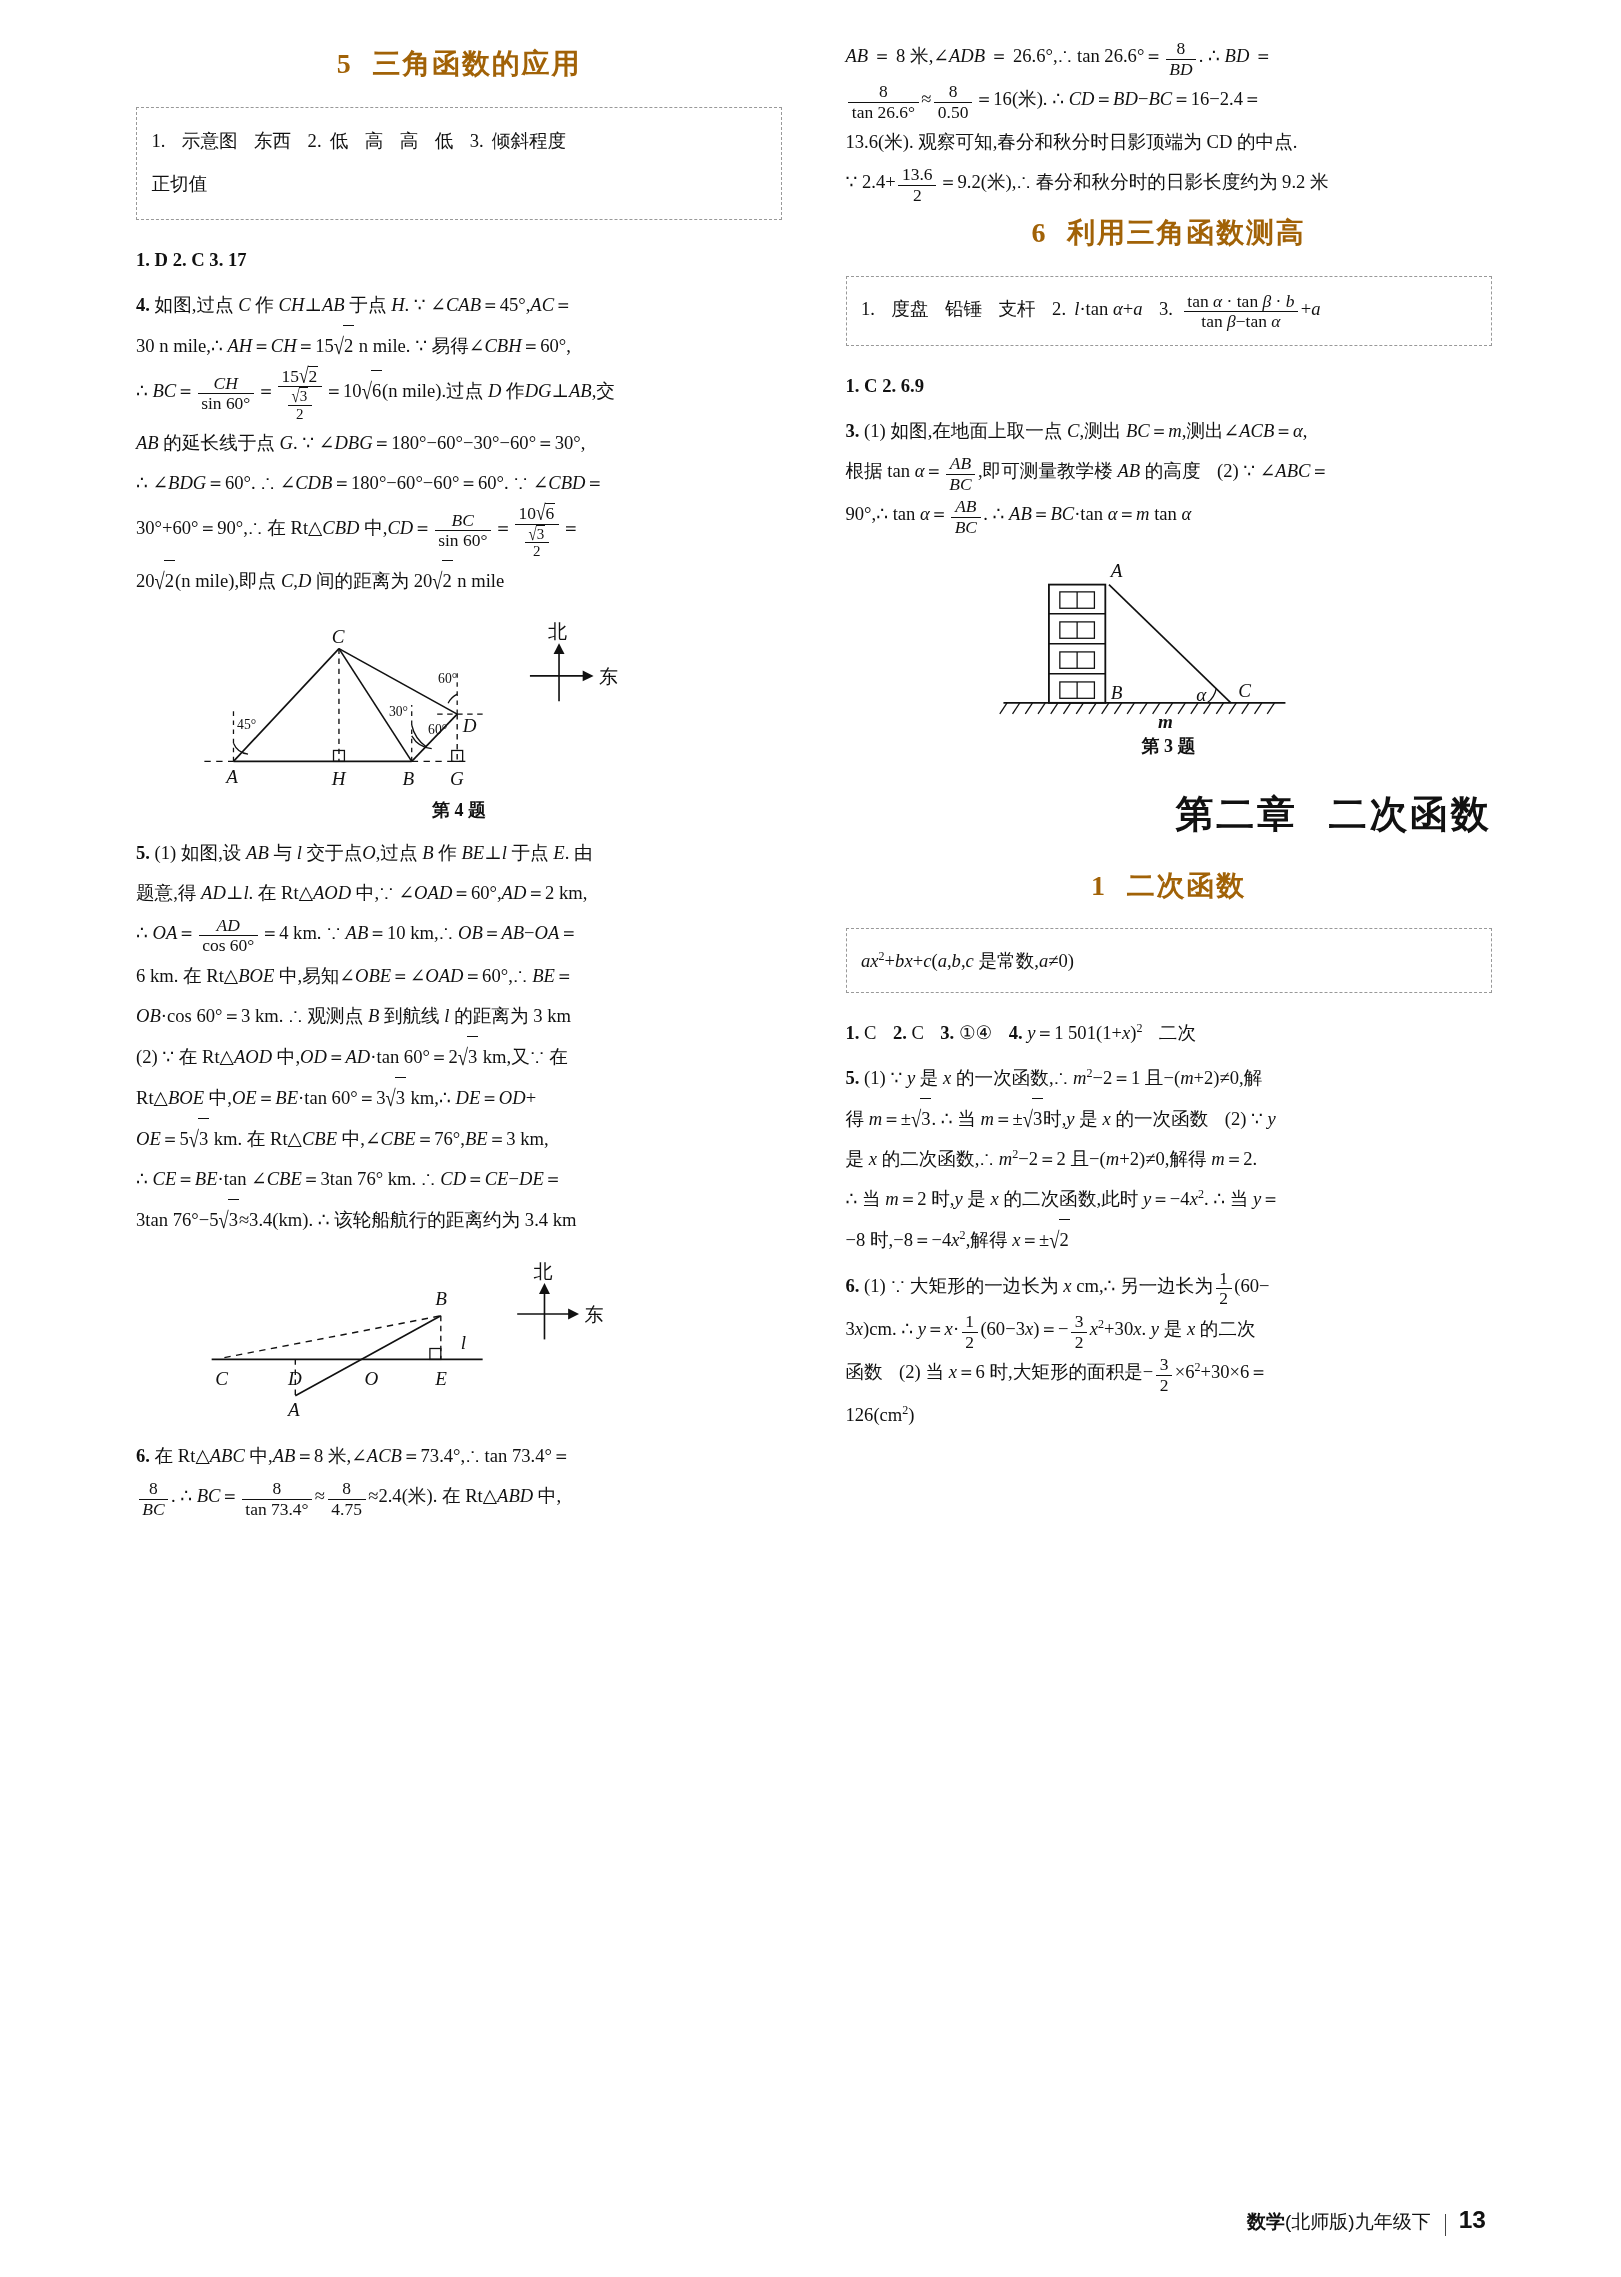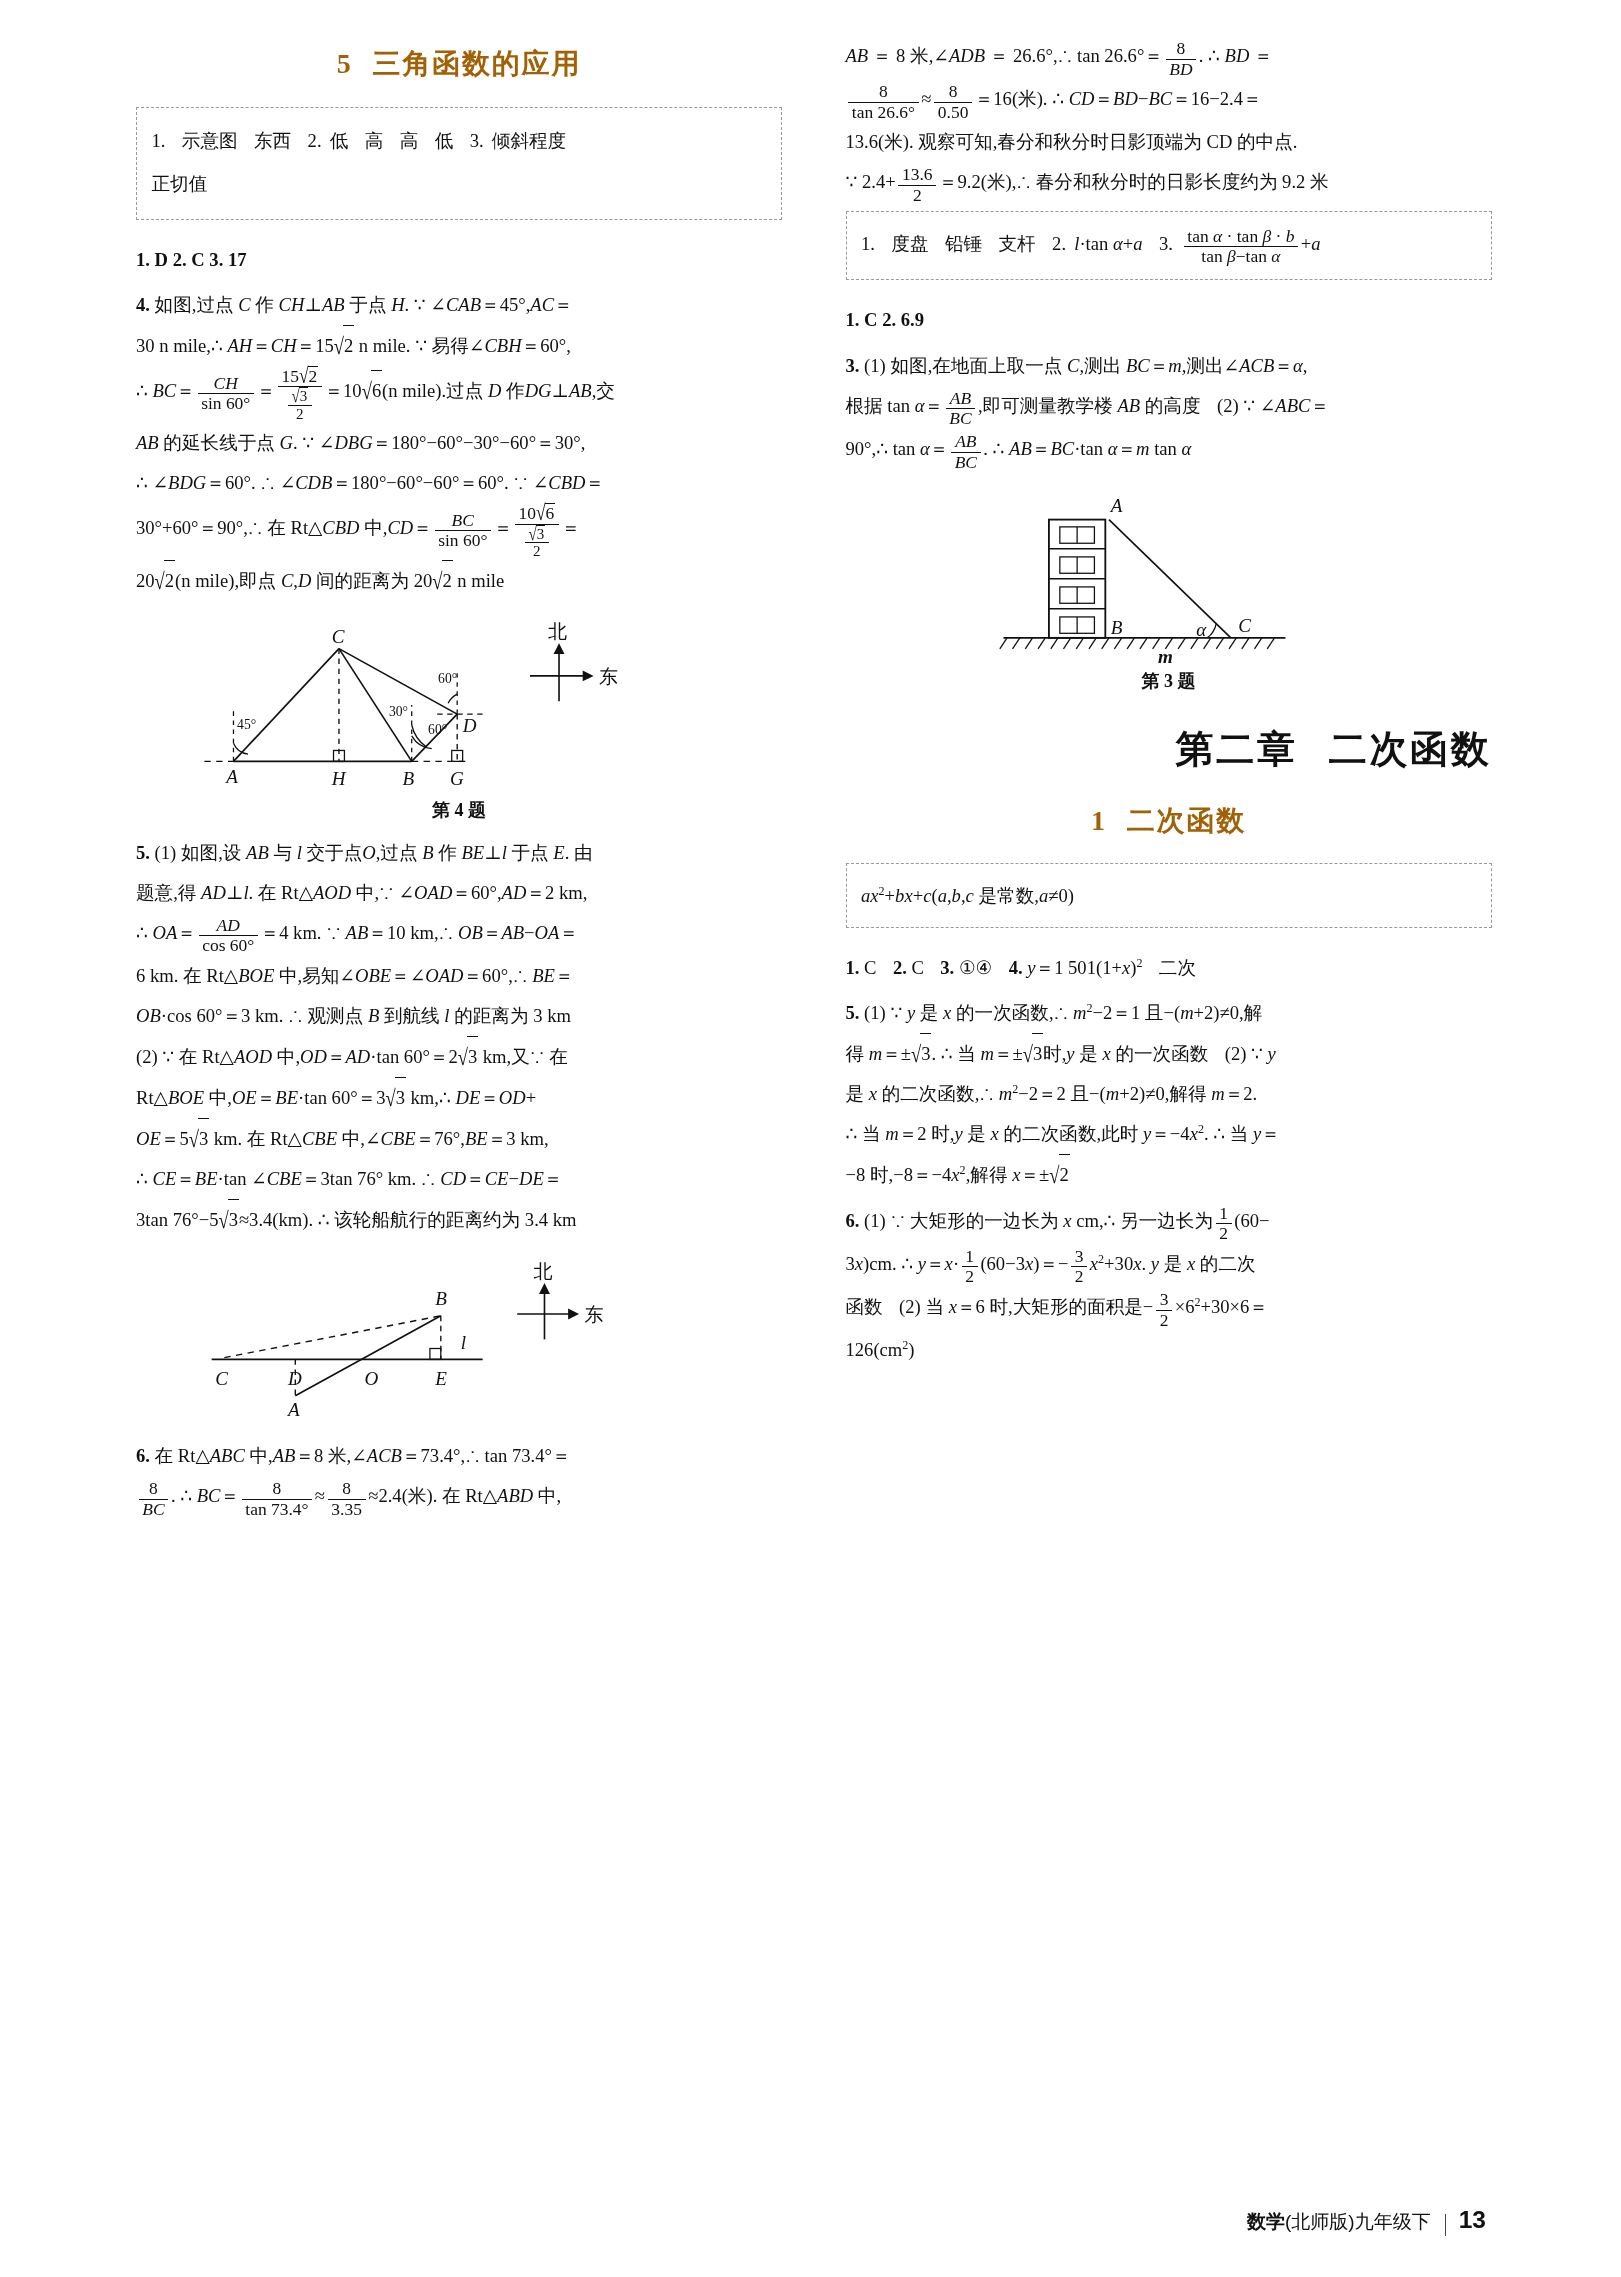--- a/index.html
+++ b/index.html
@@ -207,34 +207,37 @@
           <line x1="384" y1="68" x2="446" y2="68" class="stroke" stroke-width="1.8"></line>
           <path d="M 452 68 l -12 -6 l 0 12 z" fill="#111"></path>
           <text x="402" y="28" class="lbl-cn">北</text>
           <text x="458" y="76" class="lbl-cn">东</text>
         </svg>
       </div>
 
       <p class="ans">
         <span class="b">6.</span>
         <span>在 Rt△<i>ABC</i> 中,<i>AB</i>＝8 米,∠<i>ACB</i>＝73.4°,∴ tan 73.4°＝</span><br>
-        <span><span class="frac"><span class="n">8</span><span class="d"><i>BC</i></span></span>. ∴ <i>BC</i>＝<span class="frac"><span class="n">8</span><span class="d">tan 73.4°</span></span>≈<span class="frac"><span class="n">8</span><span class="d">3.35</span></span>≈2.4(米). 在 Rt△<i>ABD</i> 中,</span>
+        <span><span class="frac"><span class="n">8</span><span class="d"><i>BC</i></span></span>. ∴ <i>BC</i>＝<span class="frac"><span class="n">8</span><span class="d">tan 73.4°</span></span>≈<span class="frac"><span class="n">8</span><span class="d">4.75</span></span>≈2.4(米). 在 Rt△<i>ABD</i> 中,</span>
       </p>
 
     </div>
 
     <div class="col right">
 
       <p class="ans">
         <span><i>AB</i> ＝ 8 米,∠<i>ADB</i> ＝ 26.6°,∴ tan 26.6°＝<span class="frac"><span class="n">8</span><span class="d"><i>BD</i></span></span>. ∴ <i>BD</i> ＝</span><br>
         <span><span class="frac"><span class="n">8</span><span class="d">tan 26.6°</span></span>≈<span class="frac"><span class="n">8</span><span class="d">0.50</span></span>＝16(米). ∴ <i>CD</i>＝<i>BD</i>−<i>BC</i>＝16−2.4＝</span><br>
         <span>13.6(米). 观察可知,春分和秋分时日影顶端为 CD 的中点.</span><br>
         <span>∵ 2.4+<span class="frac"><span class="n">13.6</span><span class="d">2</span></span>＝9.2(米),∴ 春分和秋分时的日影长度约为 9.2 米</span>
       </p>
 
+      <div class="sec-head">
+        <span class="num">6</span><span>利用三角函数测高</span>
+      </div>
 
       <div class="fillbox">
         <span class="b">1.</span><span class="sp"></span><span>度盘</span><span class="sp"></span><span>铅锤</span><span class="sp"></span><span>支杆</span><span class="sp"></span><span class="b">2.</span><span class="sp-s"></span><span><i>l</i>·tan <i>α</i>+<i>a</i></span><span class="sp"></span><span class="b">3.</span><span class="sp-s"></span><span><span class="frac"><span class="n">tan <i>α</i> · tan <i>β</i> · <i>b</i></span><span class="d">tan <i>β</i>−tan <i>α</i></span></span>+<i>a</i></span>
       </div>
 
       <p class="ans">
         <span class="b">1. C   2. 6.9</span>
       </p>
 
       <p class="ans">

